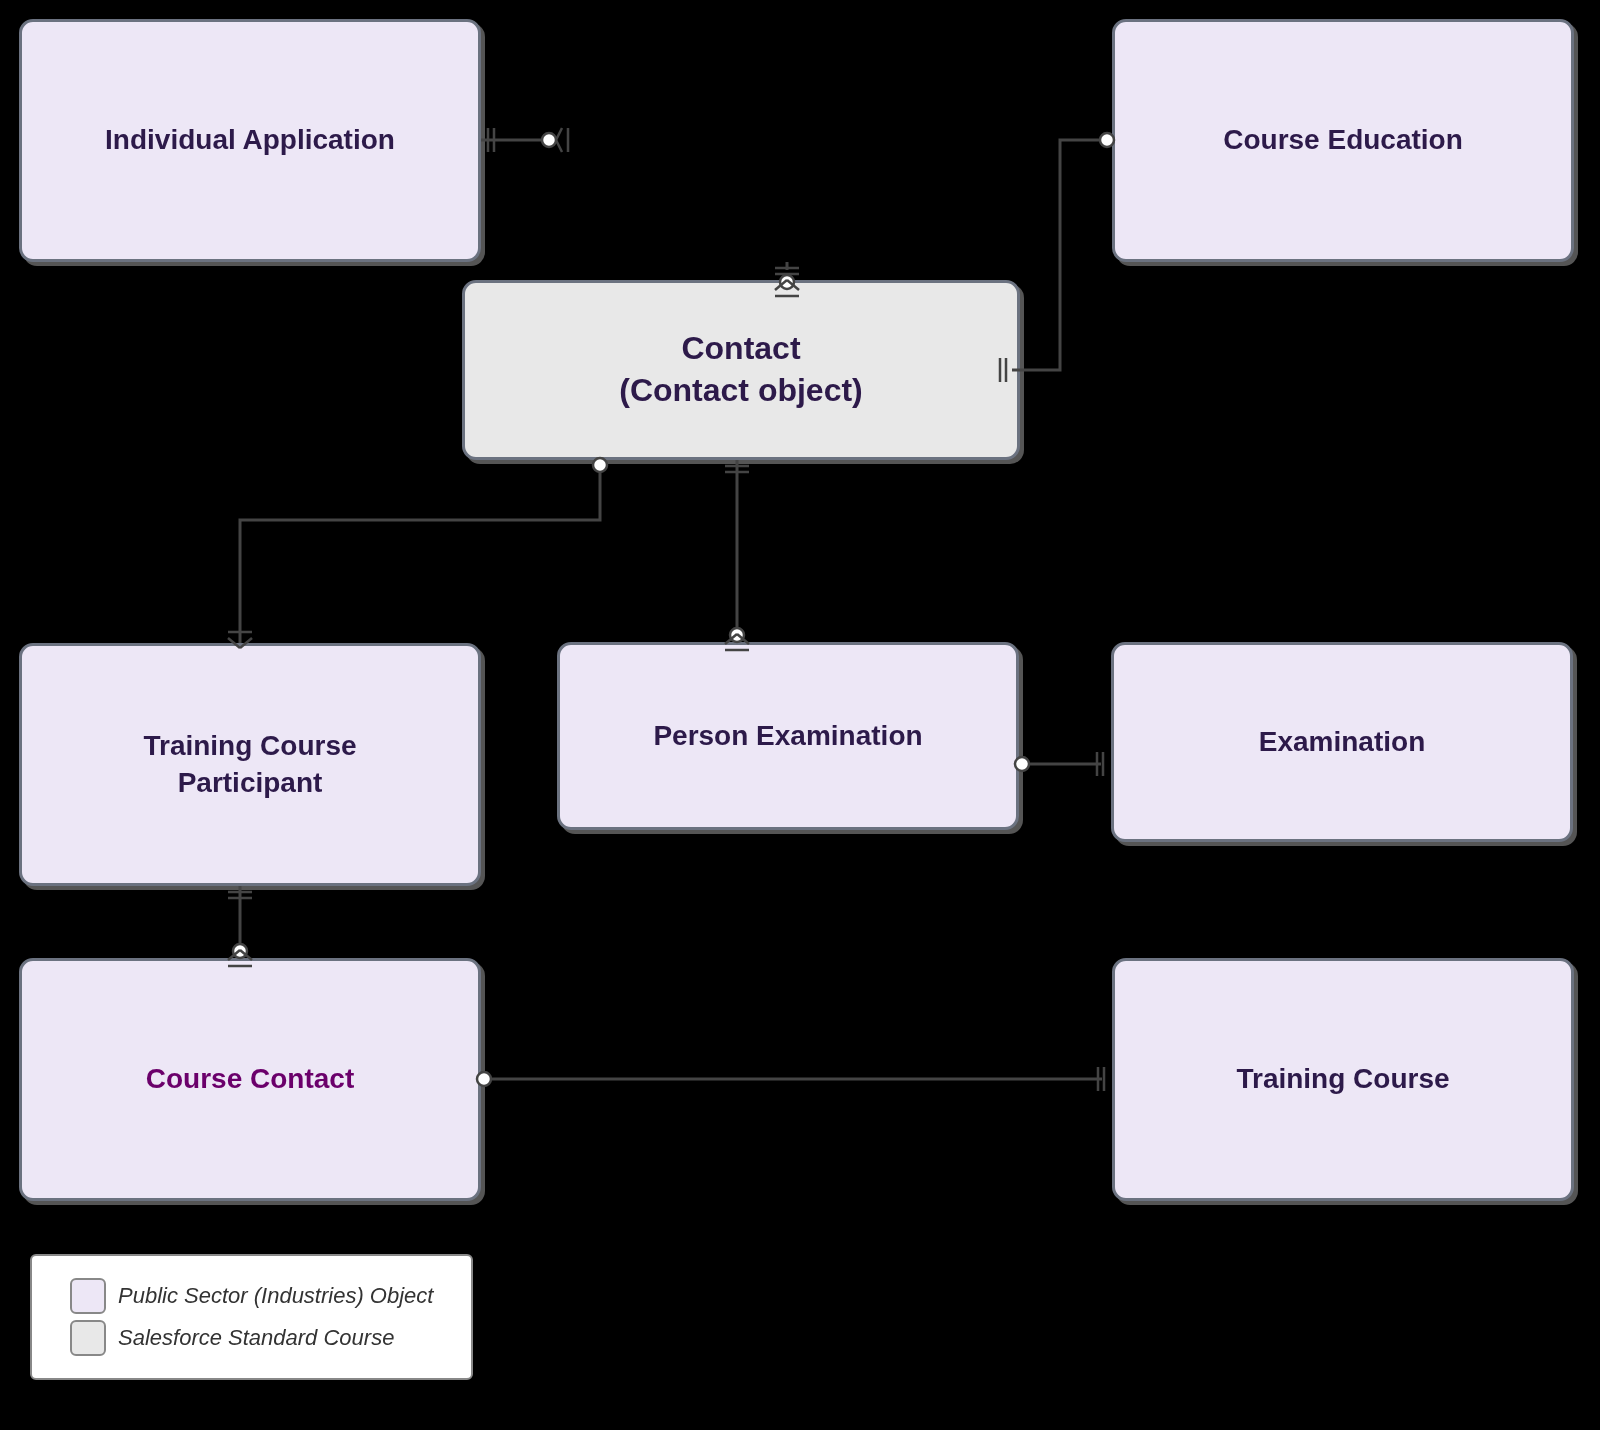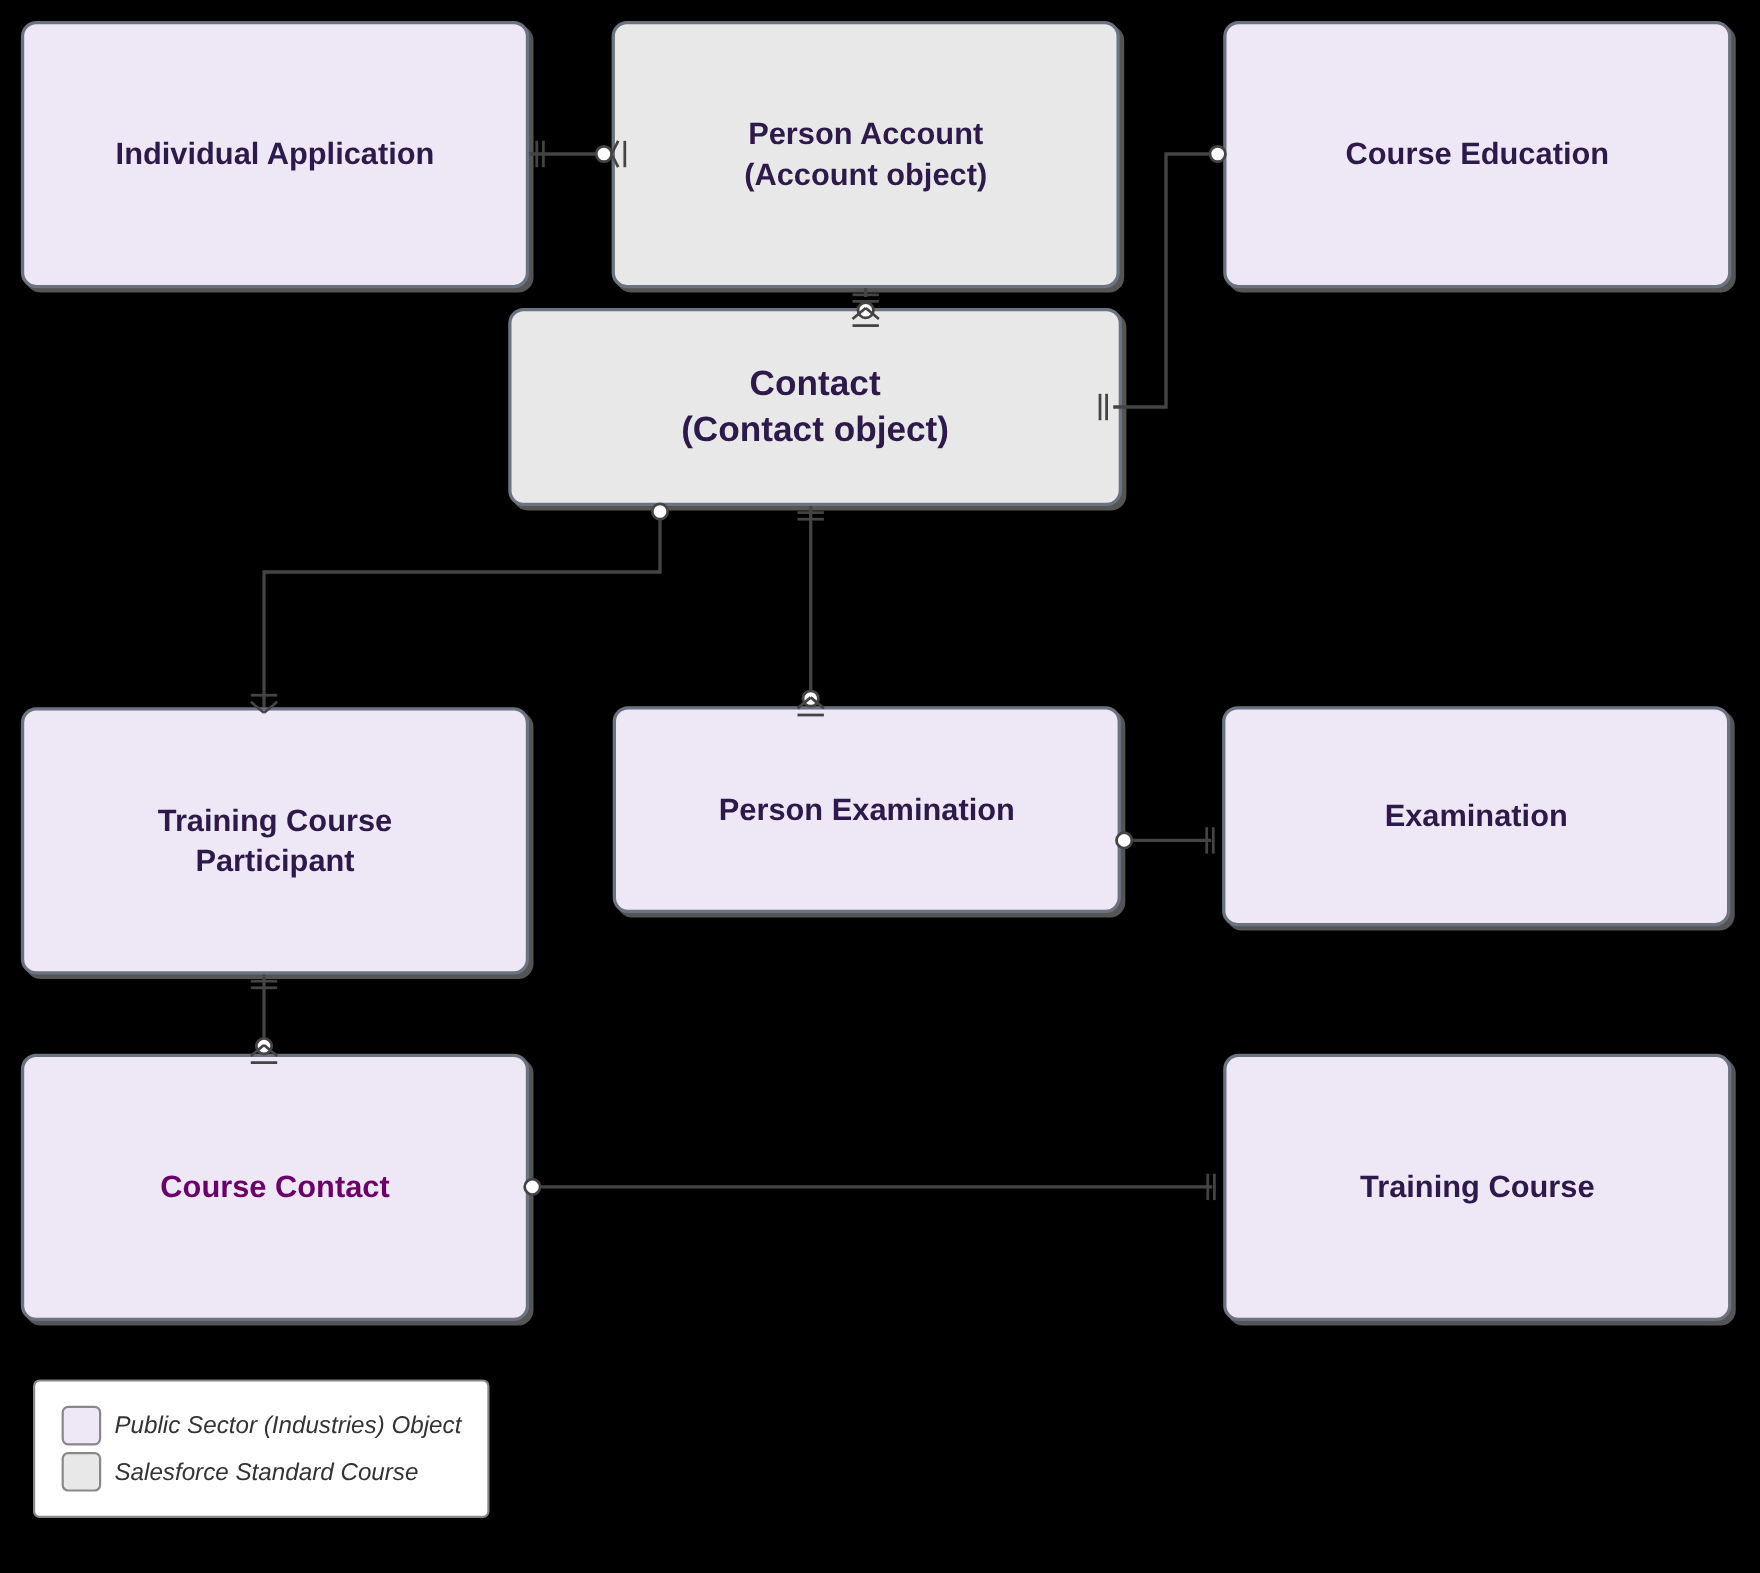--- a/index.html
+++ b/index.html
@@ -56,21 +56,21 @@
       pointer-events: none;
     }
 
     .legend {
       position: absolute;
       bottom: 50px;
       left: 30px;
       background: white;
       border: 2px solid #888;
       border-radius: 6px;
-      padding: 16px 24px;
+      padding: 16px 38px;
     }
 
     .legend-item {
       display: flex;
       align-items: center;
       margin: 6px 0;
       font-size: 22px;
       font-style: italic;
       color: #333;
     }
@@ -95,23 +95,20 @@
 </head>
 <body>
 
 <div class="diagram-container">
 
   <div class="node node-purple" style="left:19px; top:19px; width:462px; height:243px;">
     <span>Individual
 Application</span>
   </div>
 
-  <div class="node node-gray" style="left:556px; top:19px; width:462px; height:243px;">
-    <span>Person Account<br>(Account object)</span>
-  </div>
 
   <div class="node node-purple" style="left:1112px; top:19px; width:462px; height:243px;">
     <span>Course Education</span>
   </div>
 
   <div class="node node-gray" style="left:462px; top:280px; width:558px; height:180px; font-size:32px;">
     <span>Contact<br>(Contact object)</span>
   </div>
 
   <div class="node node-purple" style="left:19px; top:643px; width:462px; height:243px;">

